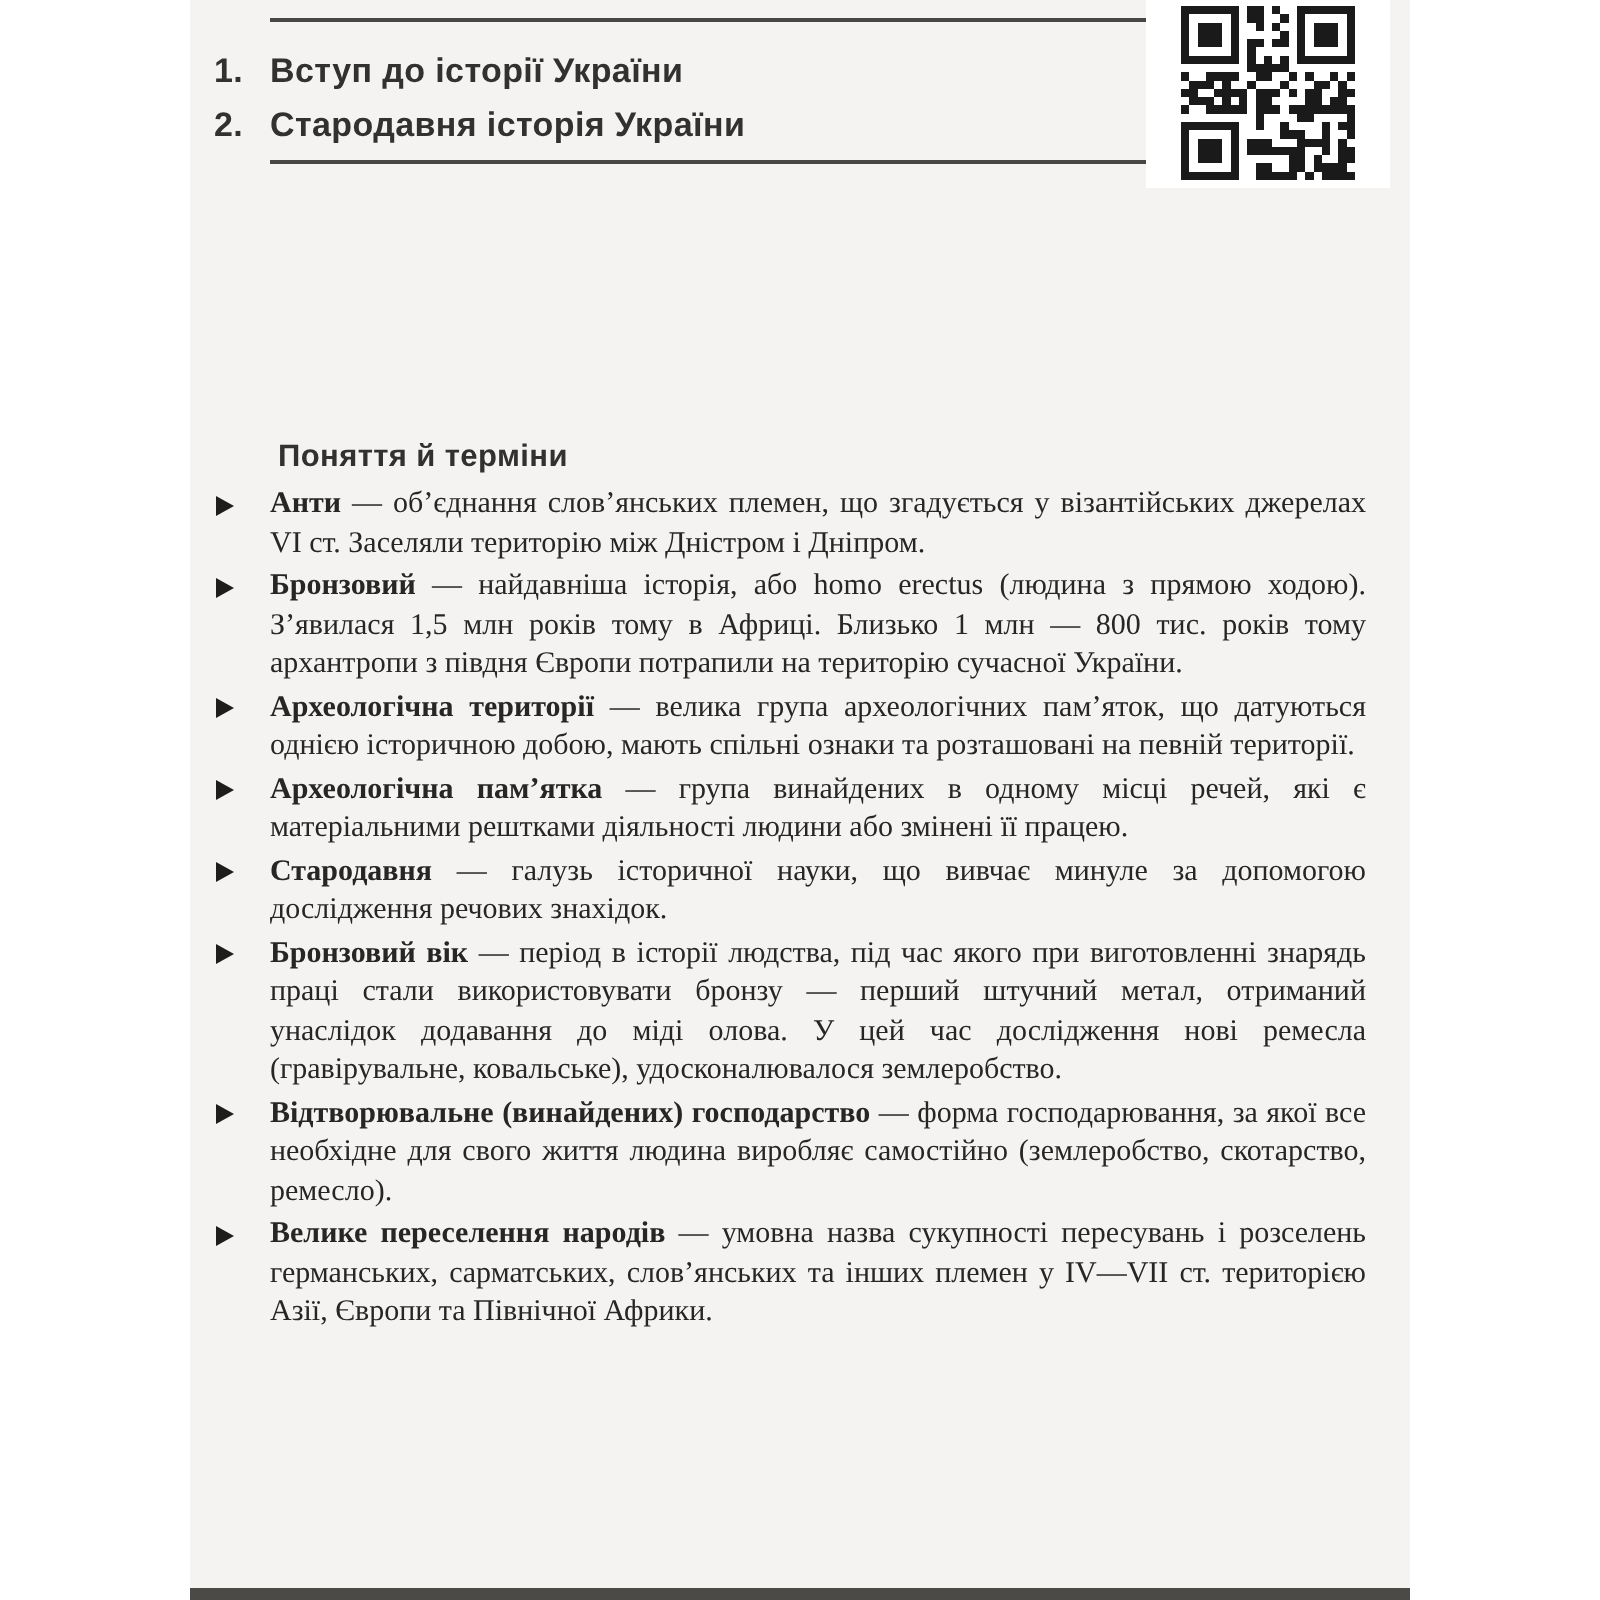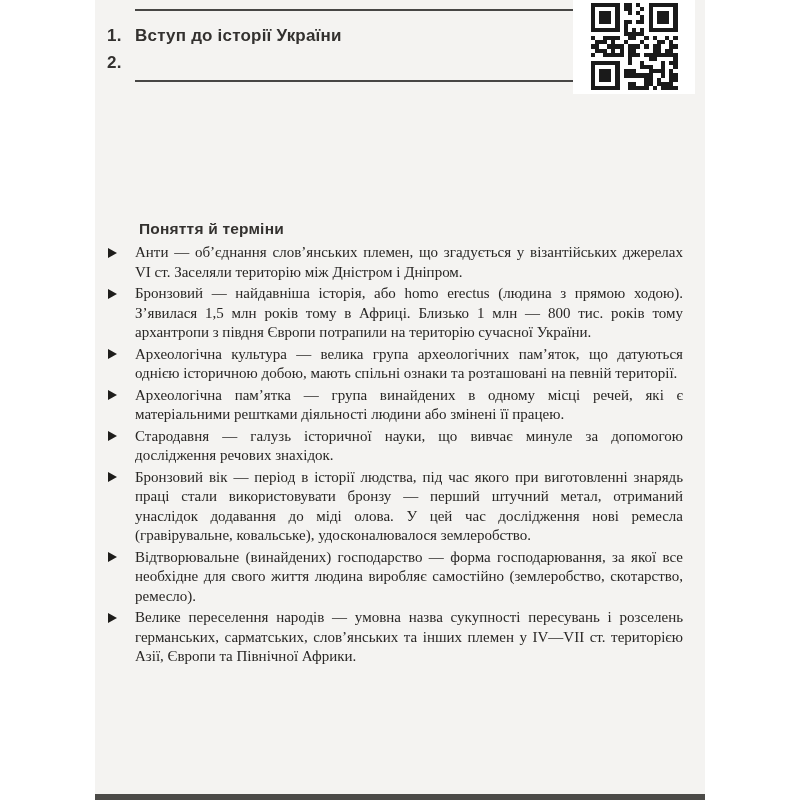--- a/index.html
+++ b/index.html
@@ -43,41 +43,42 @@
   .term-item{
     position:relative;padding-left:29px;margin-bottom:2px;
     font-family:"Liberation Serif",serif;font-size:15px;line-height:19.5px;
     text-align:justify;
   }
   .term-bullet{
     position:absolute;left:2px;top:4.5px;width:0;height:0;
     border-left:9px solid #1e1d1b;
     border-top:5.5px solid transparent;border-bottom:5.5px solid transparent;
   }
-  .term-name{font-weight:normal;}
+  .term-name{font-weight:bold;}
   .italic{}
   .bottom-bar{
     position:absolute;left:0;bottom:0;width:610px;height:6px;
     background:var(--bar-color,#4b4a47);
   }
 </style>
 </head>
 <body style="--page-bg: #f4f3f1; --rule-color: #474645; --heading-color: #33312f; --text-color: #282624; --bar-color: #4b4a47;">
 
 <div class="page-scan">
 
   <div class="rule rule-top"></div>
 
   <ol class="chapter-list" id="chapter-list">
       <li class="chapter-item">
         <span class="chapter-number">1.</span>
         <span>Вступ до історії України</span>
       </li>
       <li class="chapter-item">
         <span class="chapter-number">2.</span>
+        <span>Стародавня історія України</span>
       </li>
     </ol>
 
   <div class="rule rule-bottom"></div>
 
   <div class="qr-box">
     <svg id="qr-svg" viewBox="0 0 21 21">
         <rect x="0" y="0" width="21" height="21" fill="#ffffff"></rect>
         <rect x="0" y="0" width="1" height="1" fill="#1a1a1a"></rect>
         <rect x="1" y="0" width="1" height="1" fill="#1a1a1a"></rect>
@@ -318,21 +319,21 @@
         <rect x="19" y="20" width="1" height="1" fill="#1a1a1a"></rect>
         <rect x="20" y="20" width="1" height="1" fill="#1a1a1a"></rect>
       </svg>
   </div>
 
   <h2 class="section-title">Поняття й терміни</h2>
 
   <div class="terms" id="terms-list">
       <div class="term-item"><span class="term-bullet"></span><span class="term-name">Анти</span><span> — об’єднання слов’янських племен, що згадується у візантійських джерелах VI ст. Заселяли територію між Дністром і Дніпром.</span></div>
       <div class="term-item"><span class="term-bullet"></span><span class="term-name">Бронзовий</span><span> — найдавніша історія, або </span><span class="italic">homo erectus</span><span> (людина з прямою ходою). З’явилася 1,5 млн років тому в Африці. Близько 1 млн — 800 тис. років тому архантропи з півдня Європи потрапили на територію сучасної України.</span></div>
-      <div class="term-item"><span class="term-bullet"></span><span class="term-name">Археологічна культура</span><span> — велика група археологічних пам’яток, що датуються однією історичною добою, мають спільні ознаки та розташовані на певній території.</span></div>
+      <div class="term-item"><span class="term-bullet"></span><span class="term-name">Археологічна території</span><span> — велика група археологічних пам’яток, що датуються однією історичною добою, мають спільні ознаки та розташовані на певній території.</span></div>
       <div class="term-item"><span class="term-bullet"></span><span class="term-name">Археологічна пам’ятка</span><span> — група винайдених в одному місці речей, які є матеріальними рештками діяльності людини або змінені її працею.</span></div>
       <div class="term-item"><span class="term-bullet"></span><span class="term-name">Стародавня</span><span> — галузь історичної науки, що вивчає минуле за допомогою дослідження речових знахідок.</span></div>
       <div class="term-item"><span class="term-bullet"></span><span class="term-name">Бронзовий вік</span><span> — період в історії людства, під час якого при виготовленні знарядь праці стали використовувати бронзу — перший штучний метал, отриманий унаслідок додавання до міді олова. У цей час дослідження нові ремесла (гравірувальне, ковальське), удосконалювалося землеробство.</span></div>
       <div class="term-item"><span class="term-bullet"></span><span class="term-name">Відтворювальне (винайдених) господарство</span><span> — форма господарювання, за якої все необхідне для свого життя людина виробляє самостійно (землеробство, скотарство, ремесло).</span></div>
       <div class="term-item"><span class="term-bullet"></span><span class="term-name">Велике переселення народів</span><span> — умовна назва сукупності пересувань і розселень германських, сарматських, слов’янських та інших племен у IV—VII ст. територією Азії, Європи та Північної Африки.</span></div>
     </div>
 
   <div class="bottom-bar"></div>
 
 </div>

